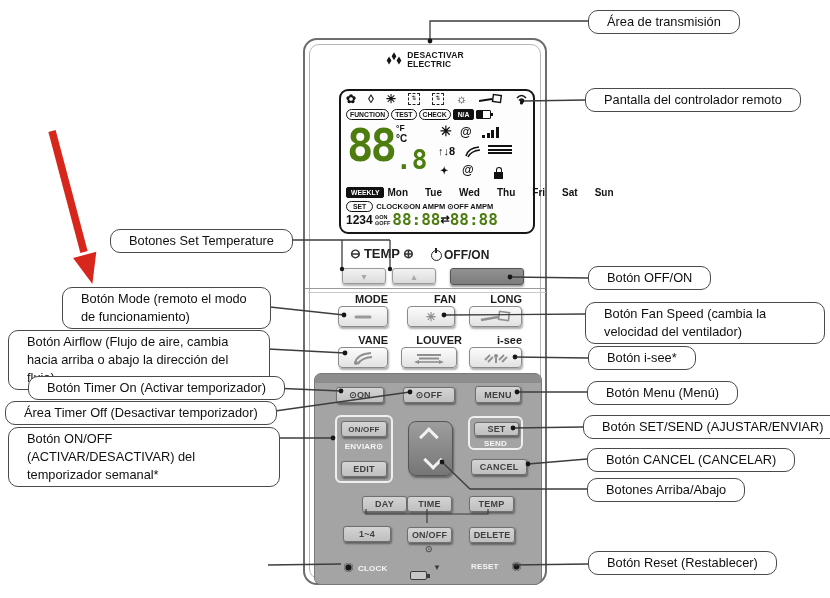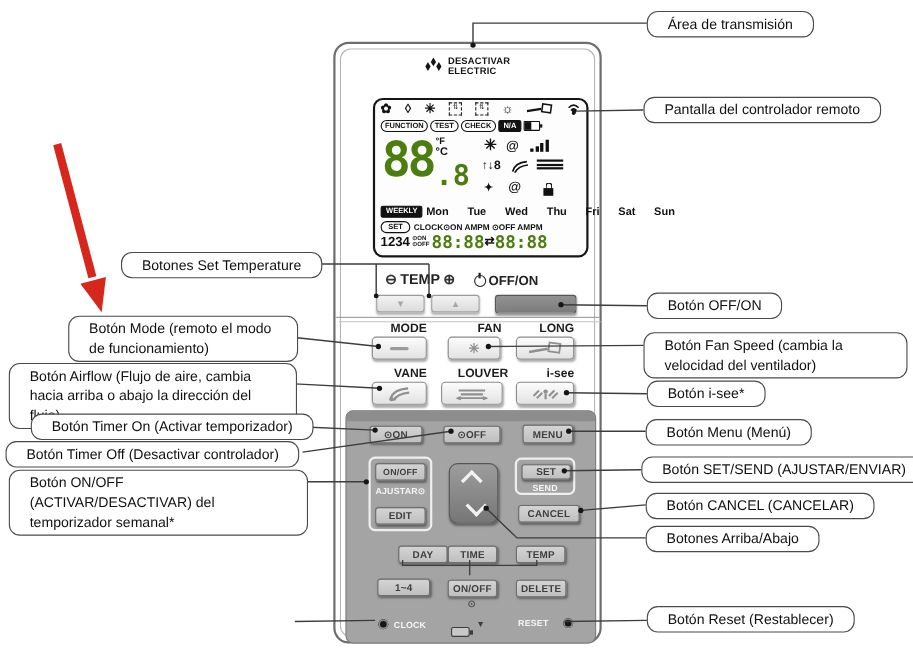--- a/index.html
+++ b/index.html
@@ -297,21 +297,21 @@
     </div>
 
     <div id="panel">
       <div class="ptop"></div>
       <div class="abs gbtn" style="left:21px;top:13px;width:48px;height:16px;">⊙ON</div>
       <div class="abs gbtn" style="left:88px;top:13px;width:52px;height:16px;">⊙OFF</div>
       <div class="abs gbtn" style="left:160px;top:12px;width:46px;height:17px;">MENU</div>
 
       <div class="abs wbox" style="left:20px;top:41px;width:58px;height:68px;">
         <div class="abs gbtn" style="left:4px;top:4px;width:46px;height:16px;font-size:8px;">ON/OFF</div>
-        <div class="abs wlab" style="left:0;top:25px;width:100%;">AJUSTAR⊙</div>
+        <div class="abs wlab" style="left:0;top:25px;width:100%;">ENVIAR⊙</div>
         <div class="abs gbtn" style="left:4px;top:44px;width:46px;height:16px;">EDIT</div>
       </div>
 
       <div class="abs rocker" style="left:93px;top:47px;width:45px;height:55px;">
         <span class="chev up"></span>
         <span class="chev dn"></span>
       </div>
 
       <div class="abs wbox" style="left:153px;top:42px;width:55px;height:34px;">
         <div class="abs gbtn" style="left:4px;top:4px;width:45px;height:14px;">SET</div>
@@ -335,21 +335,21 @@
       <b class="abs" style="left:118px;top:189px;font-size:8px;color:#3c3c3c;">▼</b>
       <span class="abs wlab" style="left:156px;top:188px;">RESET</span>
       <span class="abs dotbtn" style="left:197px;top:188px;width:9px;height:9px;"></span>
     </div>
   </div>
 
   <div class="co nowrap" style="left:110px;top:229px;">Botones Set Temperature</div>
   <div class="co" style="left:62px;top:287px;width:209px;">Botón Mode (remoto el modo de funcionamiento)</div>
   <div class="co" style="left:8px;top:330px;width:262px;">Botón Airflow (Flujo de aire, cambia hacia arriba o abajo la dirección del flujo)</div>
   <div class="co nowrap" style="left:28px;top:376px;">Botón Timer On (Activar temporizador)</div>
-  <div class="co nowrap" style="left:5px;top:401px;">Botón Timer Off (Desactivar controlador)</div>
+  <div class="co nowrap" style="left:5px;top:401px;">Área Timer Off (Desactivar temporizador)</div>
   <div class="co" style="left:8px;top:427px;width:272px;">Botón ON/OFF (ACTIVAR/DESACTIVAR) del temporizador semanal*</div>
 
   <div class="co nowrap" style="left:588px;top:10px;">Área de transmisión</div>
   <div class="co nowrap" style="left:585px;top:88px;">Pantalla del controlador remoto</div>
   <div class="co nowrap" style="left:588px;top:266px;">Botón OFF/ON</div>
   <div class="co" style="left:585px;top:302px;width:240px;">Botón Fan Speed (cambia la velocidad del ventilador)</div>
   <div class="co nowrap" style="left:588px;top:346px;">Botón i-see*</div>
   <div class="co nowrap" style="left:587px;top:381px;">Botón Menu (Menú)</div>
   <div class="co nowrap" style="left:583px;top:415px;">Botón SET/SEND (AJUSTAR/ENVIAR)</div>
   <div class="co nowrap" style="left:587px;top:448px;">Botón CANCEL (CANCELAR)</div>

